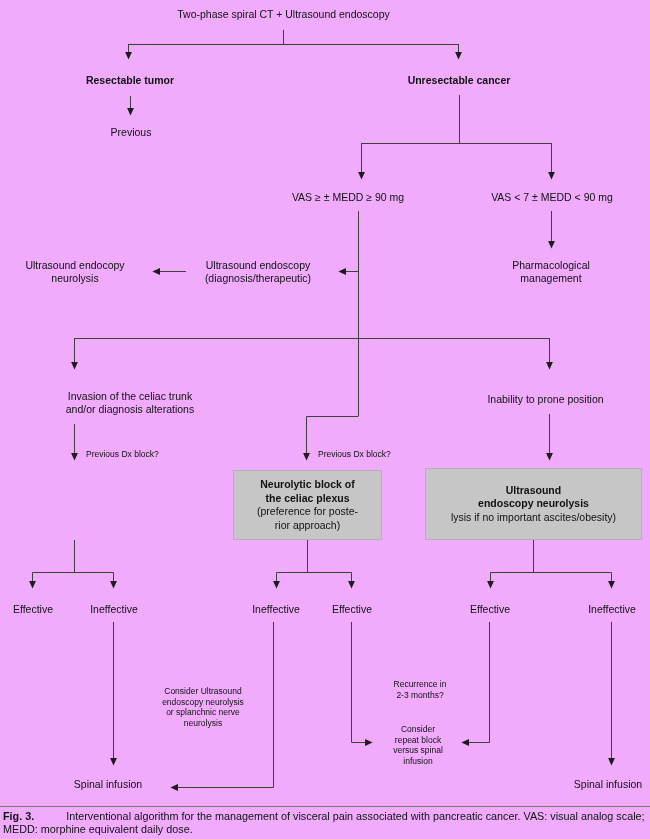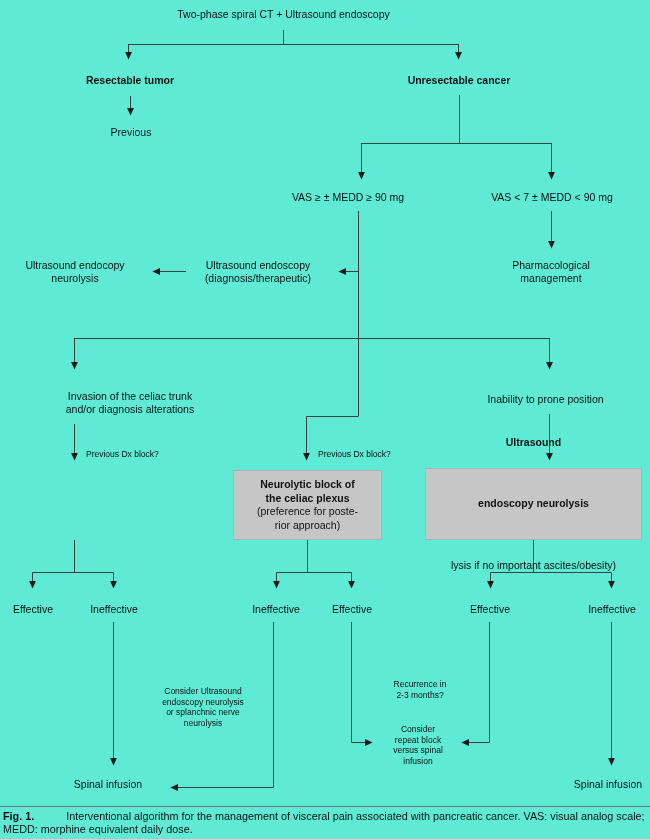--- a/index.html
+++ b/index.html
@@ -1,16 +1,16 @@
 <!DOCTYPE html>
 <html><head>
 <meta charset="utf-8">
 <style>
   html,body{margin:0;padding:0;background:#fff;}
-  .canvas{position:relative;width:650px;height:839px;background:#5eead4;
+  .canvas{position:relative;width:650px;height:839px;background:#f0abfc;
           font-family:"Liberation Sans",sans-serif;color:#111;overflow:hidden;}
   svg.wires{position:absolute;left:0;top:0;z-index:0;}
   .ln{stroke:#3f3f3f;stroke-width:1;fill:none;}
   .t{position:absolute;text-align:center;font-size:10.5px;line-height:13px;z-index:1;}
   .b{font-weight:bold;}
   .small{font-size:8.5px;line-height:10.5px;}
   .t span{display:block;}
   .gbox{position:absolute;background:#c6c6c6;border:1px solid #b2b2b2;box-sizing:border-box;
         display:flex;flex-direction:column;justify-content:center;text-align:center;
         font-size:10.5px;line-height:13.5px;z-index:1;}
@@ -107,21 +107,21 @@
 
   <div class="t small" style="left:86px;top:449px;width:85px;text-align:left;">Previous Dx block?</div>
   <div class="t small" style="left:318px;top:449px;width:85px;text-align:left;">Previous Dx block?</div>
 
   <div class="gbox" style="left:233px;top:470px;width:149px;height:70px;">
     <span class="b">Neurolytic block of</span>
     <span class="b">the celiac plexus</span>
     <span>(preference for poste-</span>
     <span>rior approach)</span>
   </div>
-  <div class="gbox" style="left:425px;top:468px;width:217px;height:72px;gap:48px;">
+  <div class="gbox" style="left:425px;top:468px;width:217px;height:72px;">
     <span class="b">Ultrasound</span>
     <span class="b">endoscopy neurolysis</span>
     <span>lysis if no important ascites/obesity)</span>
   </div>
 
   <div class="t" style="left:5px;top:603px;width:56px;">Effective</div>
   <div class="t" style="left:85px;top:603px;width:58px;">Ineffective</div>
   <div class="t" style="left:247px;top:603px;width:58px;">Ineffective</div>
   <div class="t" style="left:324px;top:603px;width:56px;">Effective</div>
   <div class="t" style="left:462px;top:603px;width:56px;">Effective</div>
@@ -142,16 +142,16 @@
     <span>repeat block</span>
     <span>versus spinal</span>
     <span>infusion</span>
   </div>
 
   <div class="t" style="left:58px;top:778px;width:100px;">Spinal infusion</div>
   <div class="t" style="left:558px;top:778px;width:100px;">Spinal infusion</div>
 
   <div class="cap-rule"></div>
   <div class="caption">
-    <b>Fig. 1.</b><span style="display:inline;margin-left:28px;">Interventional algorithm for the management of visceral pain associated with pancreatic cancer. VAS: visual analog scale; MEDD: morphine equivalent daily dose.</span>
+    <b>Fig. 3.</b><span style="display:inline;margin-left:28px;">Interventional algorithm for the management of visceral pain associated with pancreatic cancer. VAS: visual analog scale; MEDD: morphine equivalent daily dose.</span>
   </div>
 
 </div>
 
 </body></html>

